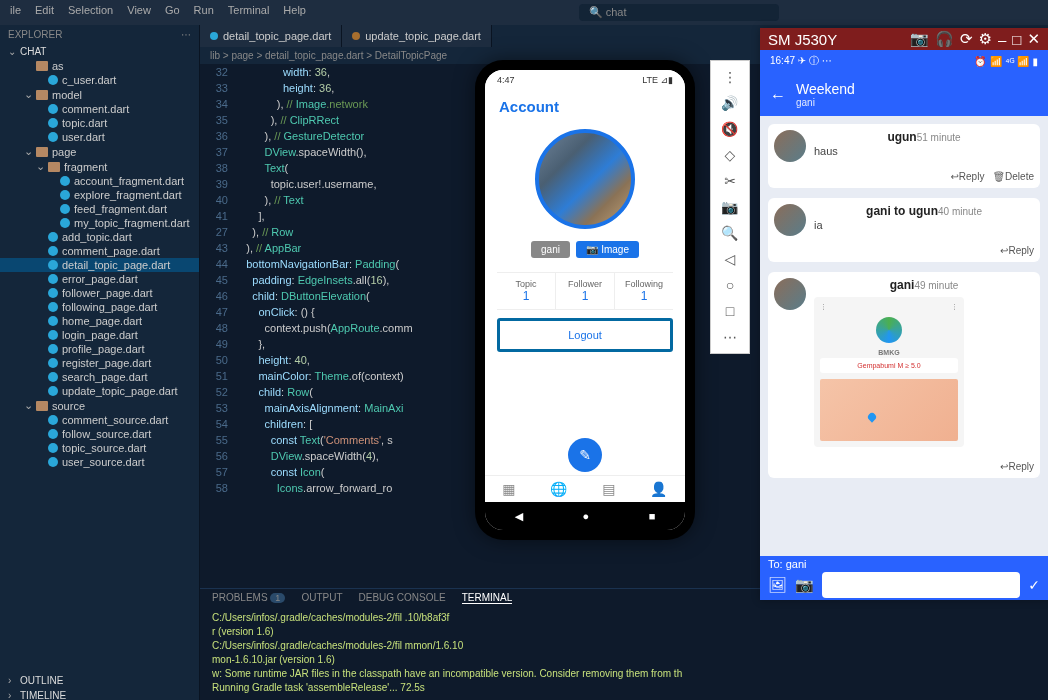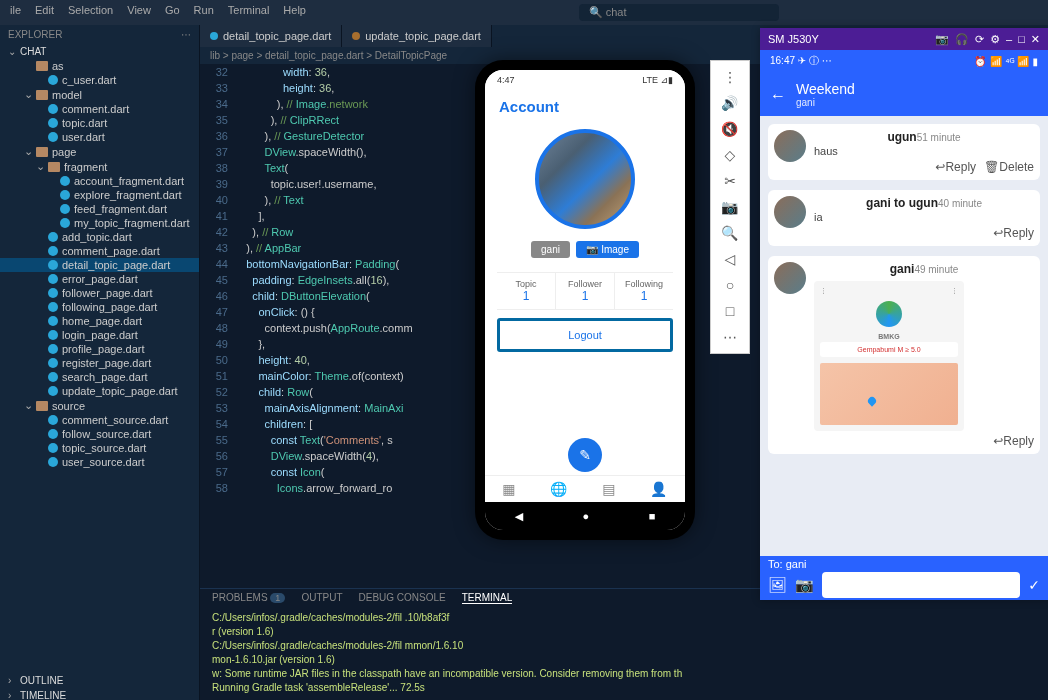--- a/index.html
+++ b/index.html
@@ -58,37 +58,37 @@
 .phone1-nav span{color:#888;font-size:14px}
 .phone1-nav span.act{color:#1a73e8}
 .phone1-sysnav{position:absolute;bottom:0;left:0;right:0;height:28px;background:#000;display:flex;justify-content:space-around;align-items:center;color:#fff;font-size:11px}
 
 
 .toolbar{position:absolute;left:710px;top:60px;width:40px;background:#fff;border:1px solid #ccc;display:flex;flex-direction:column;align-items:center;gap:10px;padding:8px 0;font-size:14px;color:#555}
 .toolbar span{cursor:pointer}
 
 
 .phone2{position:absolute;left:760px;top:28px;width:288px;height:572px;background:#fff;box-shadow:0 0 8px rgba(0,0,0,0.3)}
-.p2-win{height:22px;background:#4c1d95;display:flex;align-items:center;padding:0 8px;color:#fff;font-size:11px;gap:6px}
+.p2-win{height:22px;background:#7f1d1d;display:flex;align-items:center;padding:0 8px;color:#fff;font-size:15px;gap:6px}
 .p2-win .title{flex:1}
 .p2-win .ico{cursor:pointer}
 .p2-status{height:22px;background:#2962ff;display:flex;align-items:center;justify-content:space-between;padding:0 10px;color:#fff;font-size:10px}
 .p2-hdr{height:44px;background:#2962ff;display:flex;align-items:center;padding:0 10px;color:#fff;gap:10px}
 .p2-hdr .back{font-size:16px;cursor:pointer}
 .p2-hdr .ttl{font-size:14px;font-weight:500}
 .p2-hdr .sub{font-size:10px;opacity:0.85}
 .p2-body{background:#e8ecf4;height:440px;overflow:auto;padding:8px}
 .p2-msg{display:flex;gap:8px;margin-bottom:10px;background:#fff;border-radius:6px;padding:6px}
 .p2-av{width:32px;height:32px;border-radius:50%;background:linear-gradient(135deg,#8a6d5a,#5a7d8a);flex-shrink:0}
 .p2-msg-body{flex:1}
 .p2-msg-row{display:flex;justify-content:center;align-items:center}
 .p2-name{font-size:12px;font-weight:600;color:#222}
 .p2-time{font-size:10px;color:#888}
 .p2-txt{font-size:11px;color:#444;margin-top:1px}
-.p2-act{text-align:right;font-size:12px;color:#555;margin-top:3px}
+.p2-act{text-align:right;font-size:10px;color:#555;margin-top:14px}
 .p2-act span{margin-left:8px;cursor:pointer}
 .p2-img{width:150px;height:150px;background:#f5f5f5;border-radius:4px;margin-top:5px;padding:6px;font-size:7px;color:#777;display:flex;flex-direction:column;gap:2px}
 .p2-img-logo{width:26px;height:26px;border-radius:50%;background:conic-gradient(#4caf50,#2196f3,#4caf50);margin:4px auto}
 .p2-img-card{background:#fff;border-radius:3px;padding:4px;text-align:center;color:#d32f2f;font-size:7px}
 .p2-img-map{flex:1;background:linear-gradient(135deg,#f5c4a8,#f0b090);border-radius:2px;margin-top:4px;position:relative}
 .p2-img-map::after{content:"";position:absolute;left:35%;top:55%;width:8px;height:8px;background:#2196f3;border-radius:50% 50% 50% 0;transform:rotate(-45deg)}
 .p2-input{height:44px;background:#2962ff;display:flex;align-items:center;padding:16px 8px;gap:8px}
 .p2-input-lbl{color:#fff;font-size:11px;padding-bottom:26px}
 .p2-input-ico{color:#fff;font-size:15px;cursor:pointer}
 .p2-input-fld{flex:1;background:#fff;height:26px;border-radius:4px}
@@ -293,21 +293,21 @@
           <div>32</div>
           <div>33</div>
           <div>34</div>
           <div>35</div>
           <div>36</div>
           <div>37</div>
           <div>38</div>
           <div>39</div>
           <div>40</div>
           <div>41</div>
-          <div>42</div>
+          <div>27</div>
           <div>43</div>
           <div>44</div>
           <div>45</div>
           <div>46</div>
           <div>47</div>
           <div>48</div>
           <div>49</div>
           <div>50</div>
           <div>51</div>
           <div>52</div>

